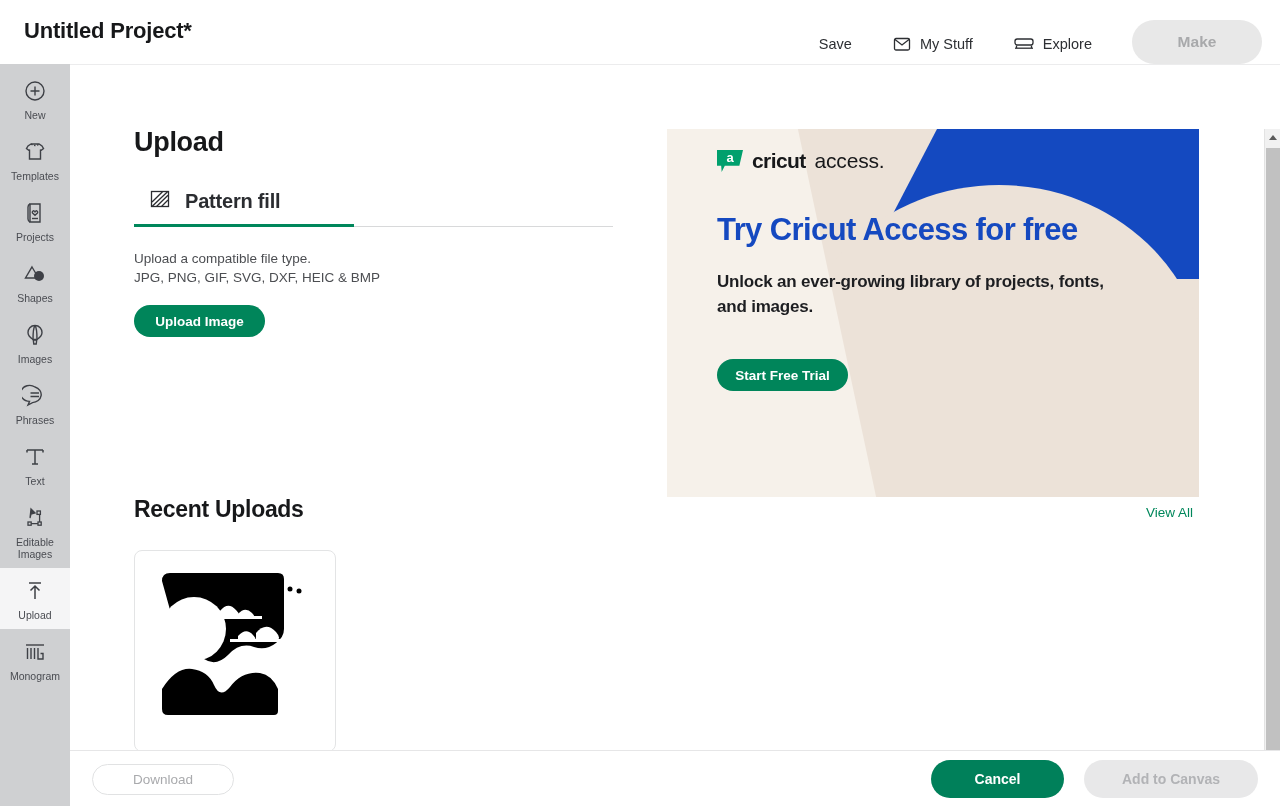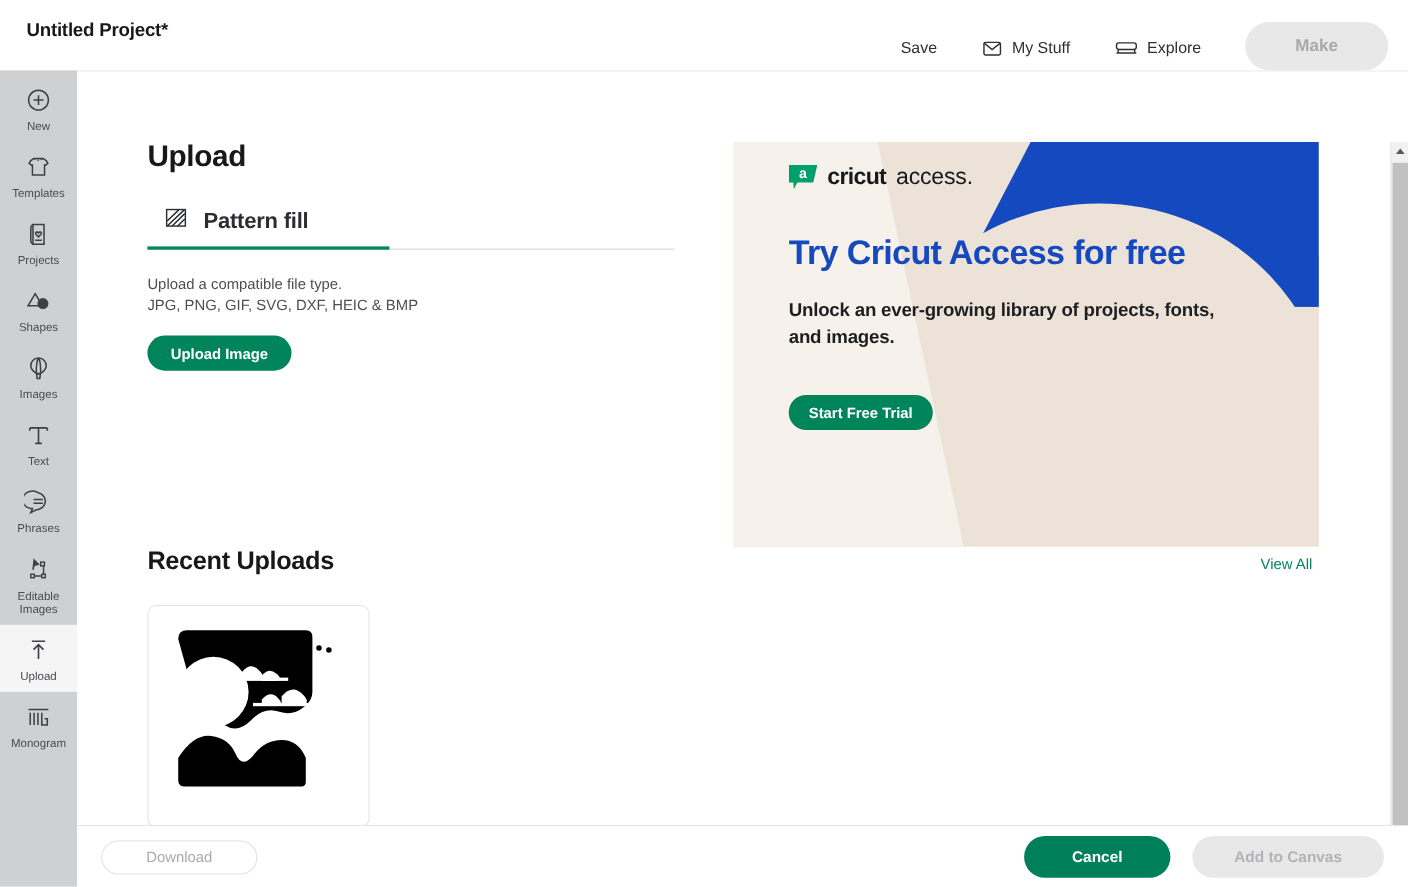--- a/index.html
+++ b/index.html
@@ -11,21 +11,21 @@
   }
 
   
   .topbar {
     position: absolute; top: 0; left: 0; width: 1280px; height: 64px;
     background: #ffffff;
     display: flex; align-items: center;
   }
   .project-title {
     position: absolute; left: 24px; top: 18px;
-    font-size: 17px; font-weight: 600; color: #17181a; letter-spacing: -0.2px;
+    font-size: 22px; font-weight: 600; color: #17181a; letter-spacing: -0.2px;
   }
   .top-actions {
     position: absolute; right: 18px; top: 0; height: 64px;
     display: flex; align-items: flex-end; gap: 12px;
   }
   .top-link {
     display: flex; align-items: center; gap: 8px;
     font-size: 14.5px; color: #2d2f33;
     padding: 0 14px; height: 40px; cursor: pointer;
     white-space: nowrap;
@@ -319,35 +319,35 @@
         <path d="M13 3.5 C8.5 3.5 6 7 6 10.5 C6 14 9.5 16.5 11 17.5 H15 C16.5 16.5 20 14 20 10.5 C20 7 17.5 3.5 13 3.5 Z"></path>
         <path d="M13 3.5 C11 6 11 14 11 17.5 M13 3.5 C15 6 15 14 15 17.5"></path>
         <path d="M11.3 18 H14.7 L14.2 22 H11.8 Z"></path>
       </svg>
     </span>
     <span class="rail-label">Images</span>
   </div>
 
   <div class="rail-item">
     <span>
+      <svg class="rail-icon" viewBox="0 0 26 26" fill="none" stroke="#3e4046" stroke-width="1.4">
+        <path d="M13 4 a9 8 0 1 0 -5.5 14.4 L6 22 L10.5 19.6 A9 8 0 0 0 13 4Z"></path>
+        <path d="M8.5 10 H17 M8.5 13.5 H17"></path>
+      </svg>
+    </span>
+    <span class="rail-label">Phrases</span>
+  </div>
+
+  <div class="rail-item">
+    <span>
       <svg class="rail-icon" viewBox="0 0 26 26" fill="none" stroke="#3e4046" stroke-width="1.5">
         <path d="M5 6 H21 M5 6 V8.5 M21 6 V8.5 M13 6 V20 M10 20 H16"></path>
       </svg>
     </span>
     <span class="rail-label">Text</span>
-  </div>
-
-  <div class="rail-item">
-    <span>
-      <svg class="rail-icon" viewBox="0 0 26 26" fill="none" stroke="#3e4046" stroke-width="1.4">
-        <path d="M13 4 a9 8 0 1 0 -5.5 14.4 L6 22 L10.5 19.6 A9 8 0 0 0 13 4Z"></path>
-        <path d="M8.5 10 H17 M8.5 13.5 H17"></path>
-      </svg>
-    </span>
-    <span class="rail-label">Phrases</span>
   </div>
 
   <div class="rail-item">
     <span>
       <svg class="rail-icon" viewBox="0 0 26 26" fill="none" stroke="#3e4046" stroke-width="1.3">
         <path d="M9 4 L13 8 L9 9 L8 13 Z" fill="#3e4046"></path>
         <rect x="15" y="6" width="3.4" height="3.4"></rect>
         <rect x="6" y="17" width="3.2" height="3.2"></rect>
         <rect x="16" y="17" width="3.2" height="3.2"></rect>
         <path d="M9.2 18.6 H16 M17.6 17 V9.6"></path>

